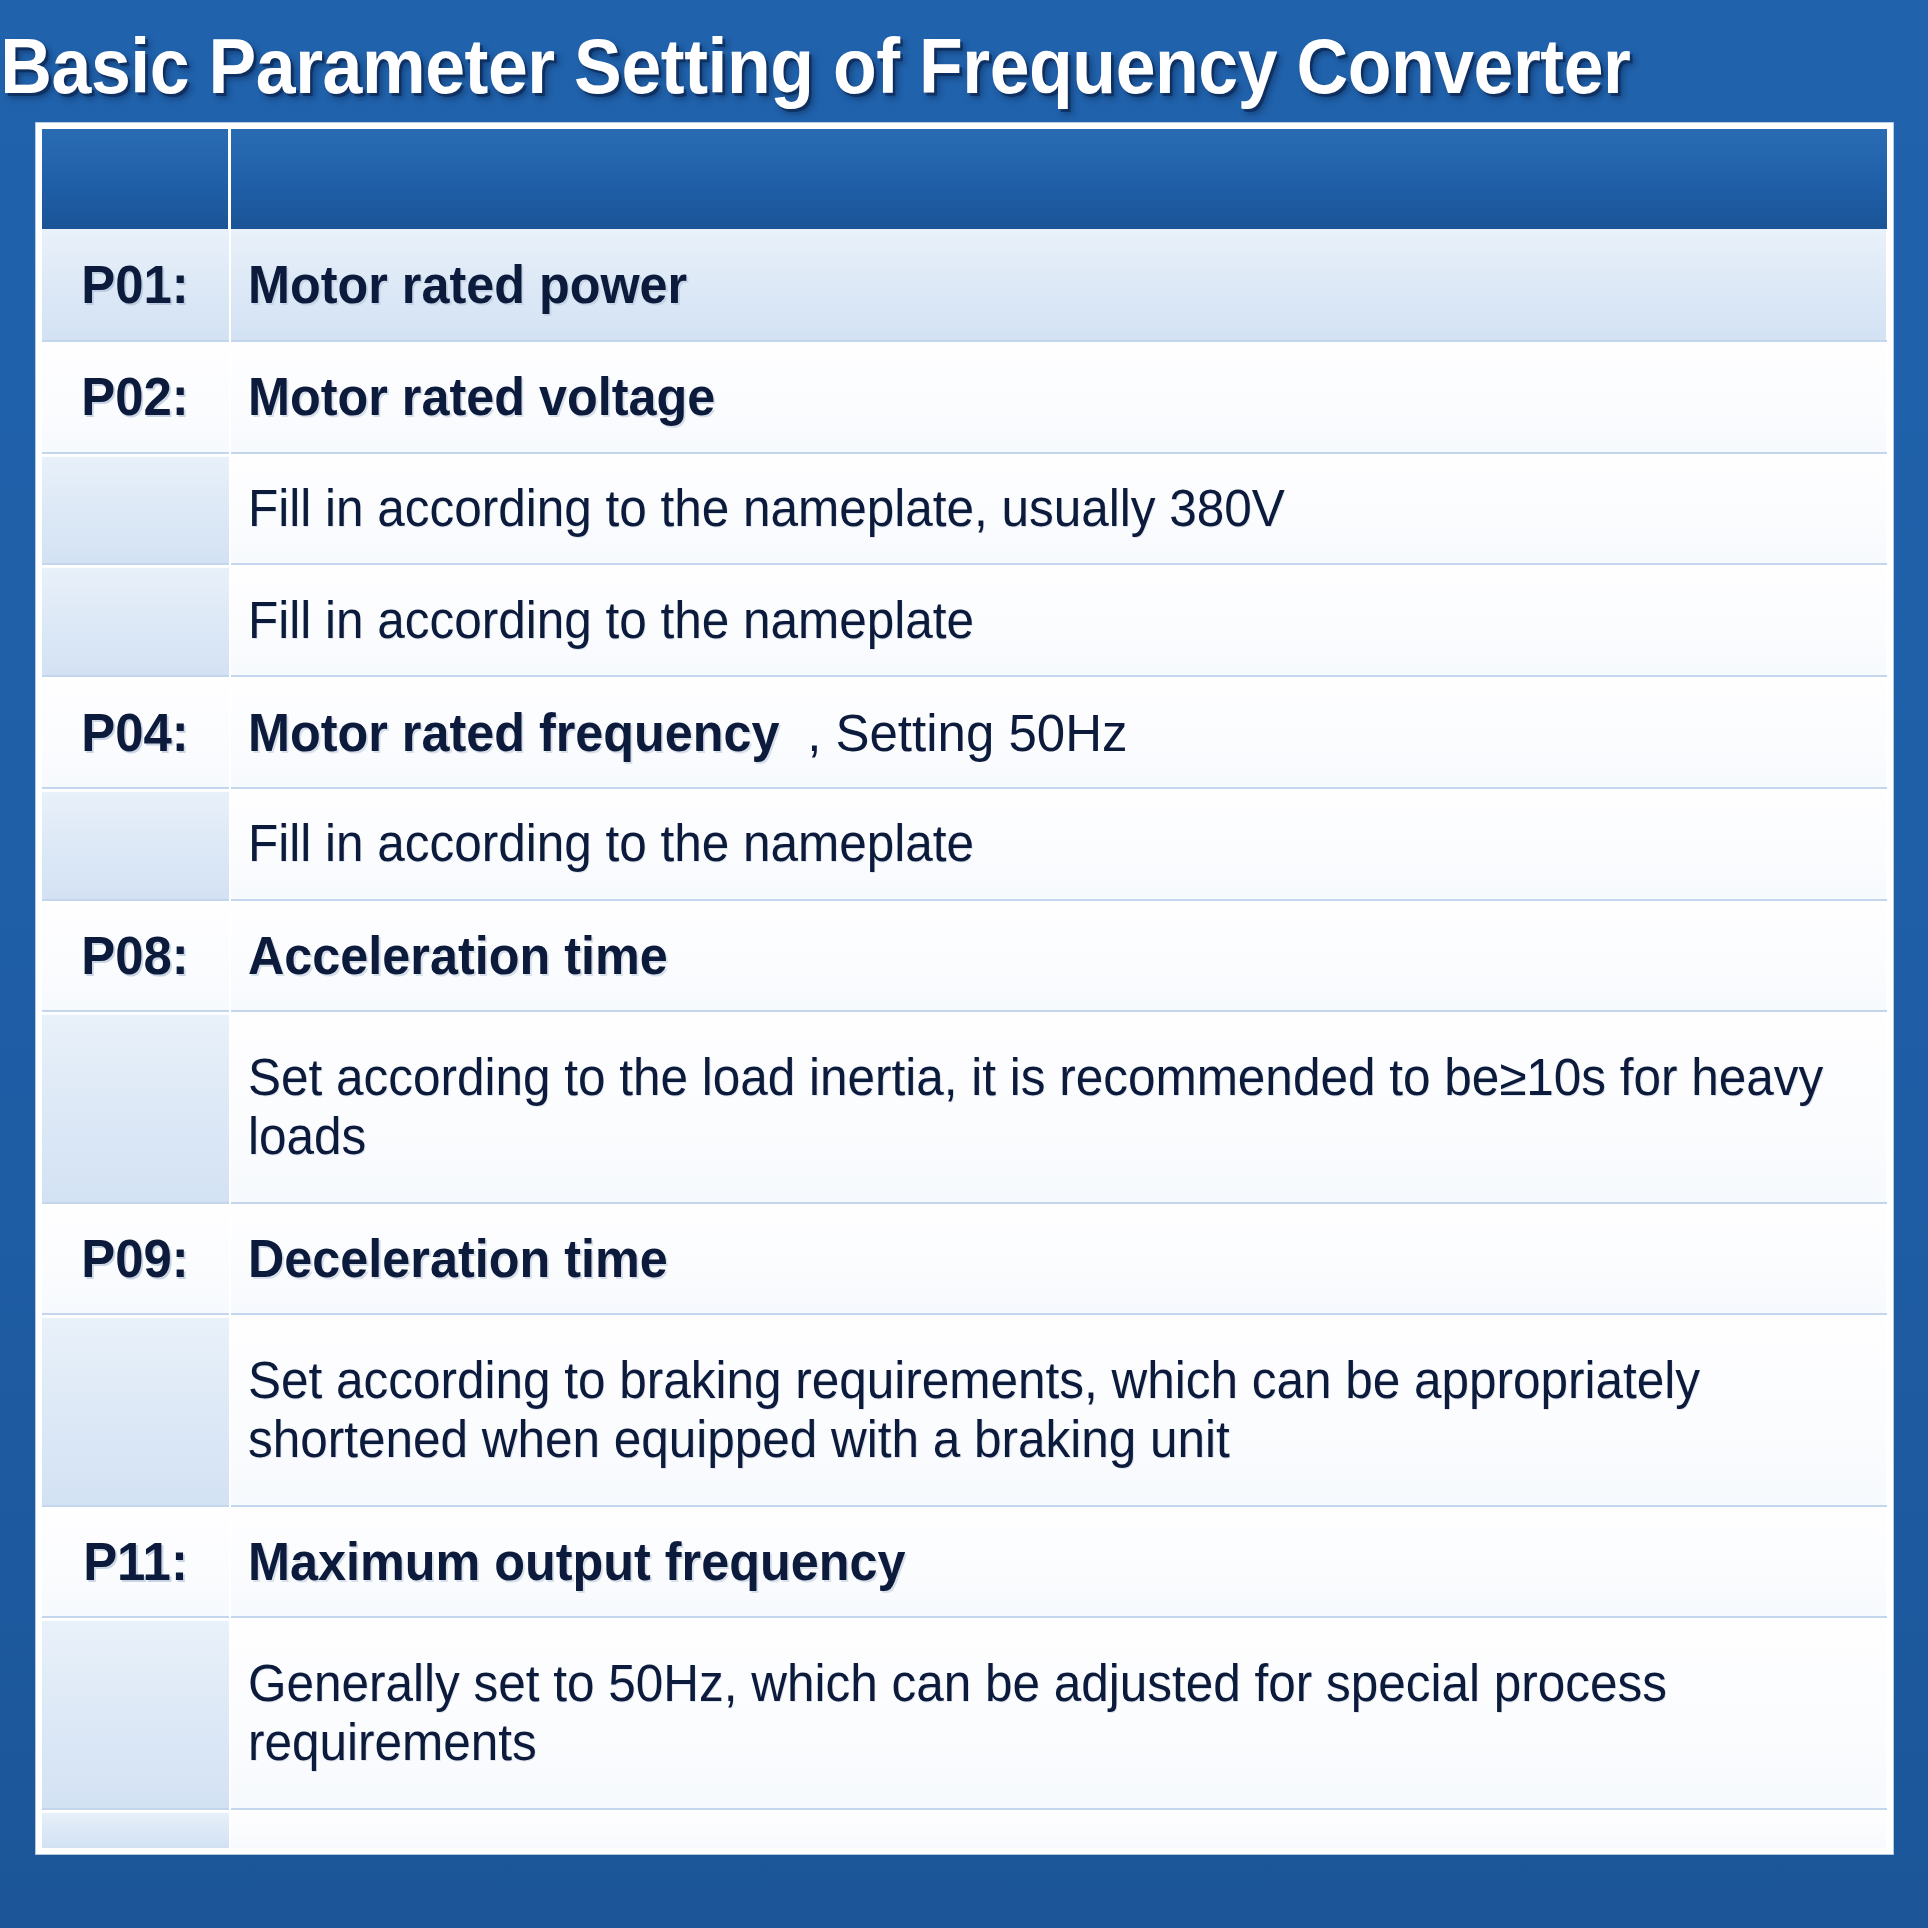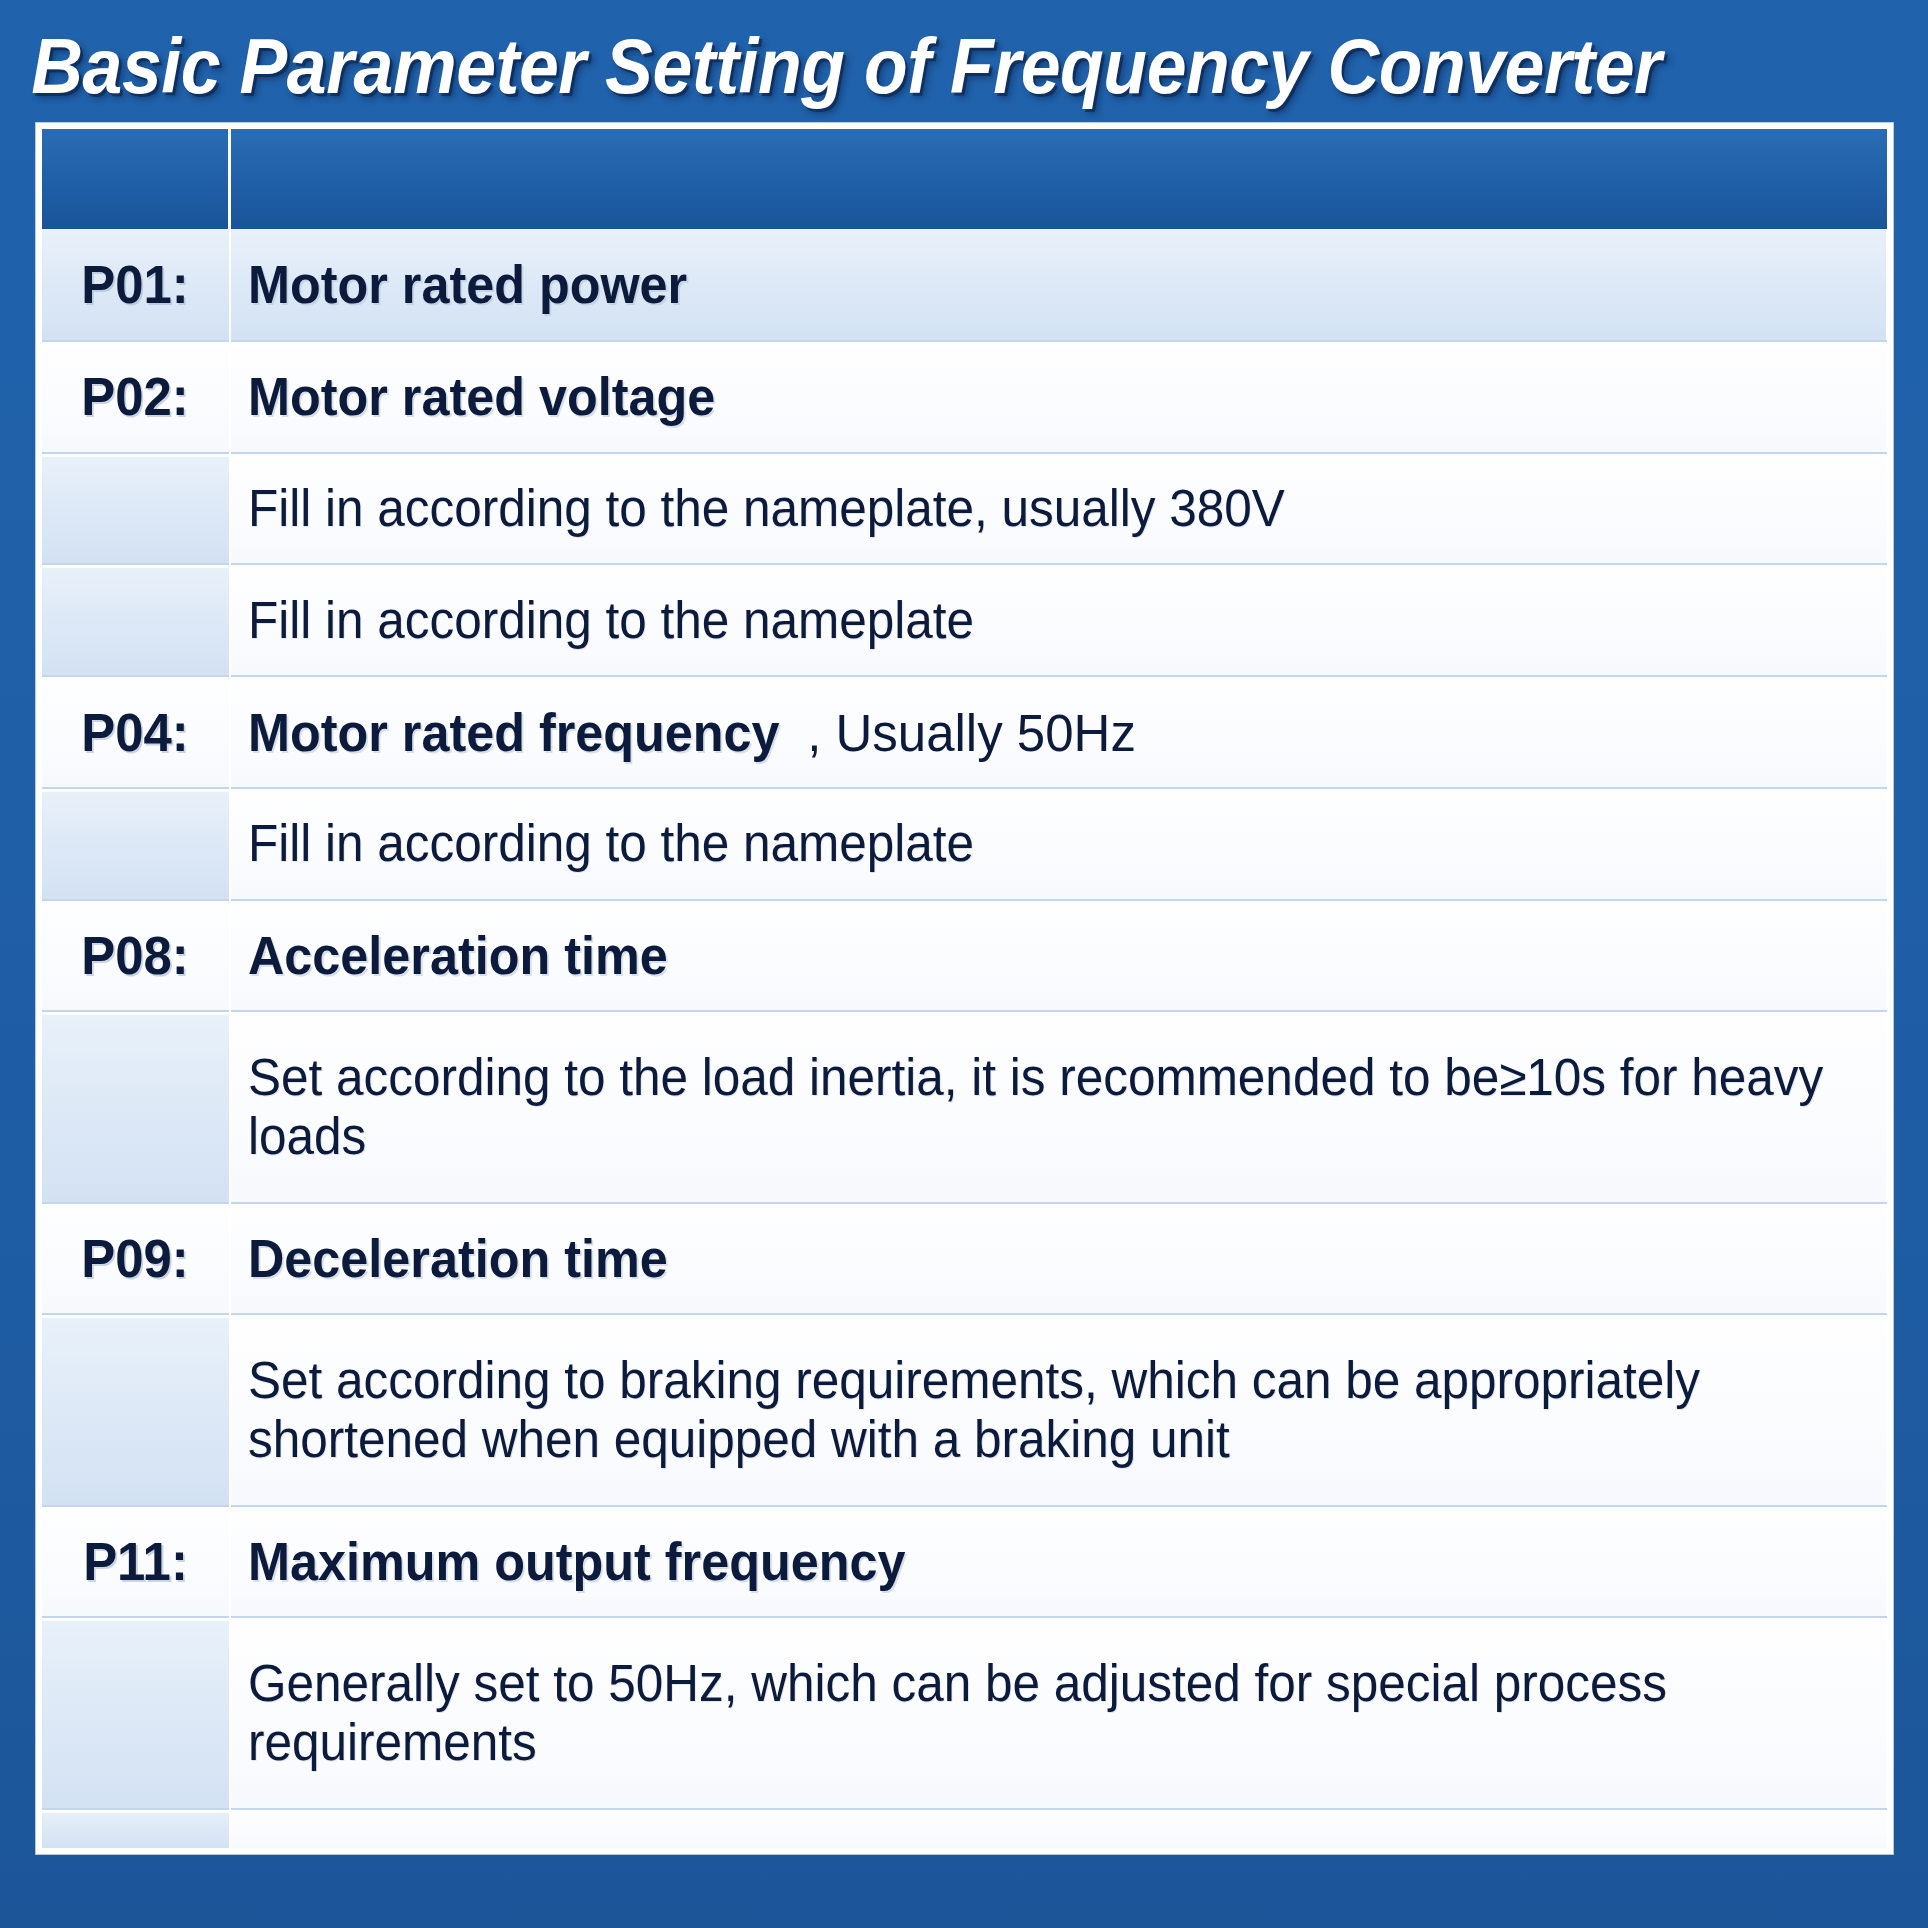--- a/index.html
+++ b/index.html
@@ -25,22 +25,21 @@
 
   
   .title-bar {
     position: absolute;
     top: 0;
     left: 0;
     width: 1692px;
     height: 132px;
     display: flex;
     align-items: center;
-    justify-content: center;
-    font-style: italic;
+    justify-content: flex-end;
   }
   .title {
     font-size: 77px;
     font-weight: bold;
     color: #FFFFFF;
     letter-spacing: -0.5px;
     font-stretch: condensed;
     transform: scaleX(0.93);
     transform-origin: center;
     white-space: nowrap;
@@ -211,21 +210,21 @@
           <td class="cell-white">
             <span class="desc-text">Fill in according to the nameplate</span>
           </td>
         </tr>
 
         <tr class="r-param sep-row">
           <td class="key cell-white">
             <span class="key-text">P04:</span>
           </td>
           <td class="cell-white">
-            <span class="param-name">Motor rated frequency</span><span class="param-suffix">, Usually 50Hz</span>
+            <span class="param-name">Motor rated frequency</span><span class="param-suffix">, Setting 50Hz</span>
           </td>
         </tr>
 
         <tr class="r-desc1 sep-row">
           <td class="key cell-blue">
             <span class="key-text"></span>
           </td>
           <td class="cell-white">
             <span class="desc-text">Fill in according to the nameplate</span>
           </td>

